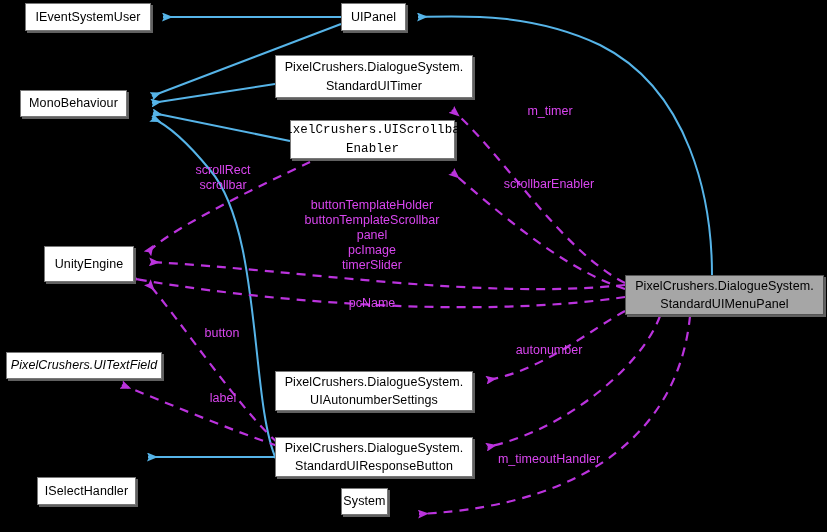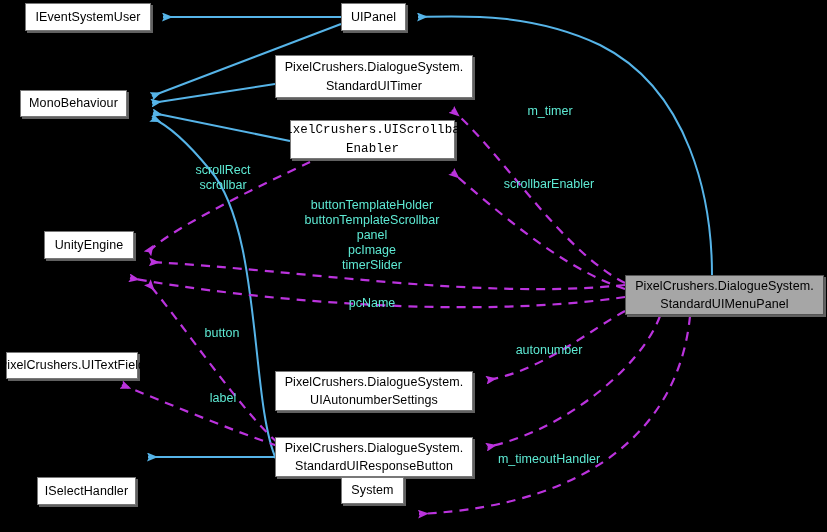--- a/index.html
+++ b/index.html
@@ -38,21 +38,21 @@
     line-height: 1.45;
     letter-spacing: 0.1px;
     white-space: pre-line;
   }
   .uml-node.highlight {
     background: #a6a6a6;
     border-color: #555555;
   }
   .edge-label {
     position: absolute;
-    color: #5eead4;
+    color: #d946ef;
     font-size: 12.5px;
     line-height: 15px;
     white-space: pre-line;
     text-align: center;
     transform: translateX(-50%);
     pointer-events: none;
   }
 </style>
 </head>
 <body>
@@ -118,36 +118,36 @@
   <div class="uml-node" style="left:341px; top:3px; width:65px; height:28px;">UIPanel</div>
 
   <div class="uml-node" style="left:275px; top:55px; width:198px; height:43px;">PixelCrushers.DialogueSystem.
 StandardUITimer</div>
 
   <div class="uml-node" style="left:20px; top:90px; width:107px; height:27px;">MonoBehaviour</div>
 
   <div class="uml-node" style="left:290px; top:120px; width:165px; height:39px;font-family:Liberation Mono, monospace;">PixelCrushers.UIScrollbar
 Enabler</div>
 
-  <div class="uml-node" style="left:44px; top:231px; width:90px; height:28px;">UnityEngine</div>
+  <div class="uml-node" style="left:44px; top:246px; width:90px; height:36px;">UnityEngine</div>
 
   <div class="uml-node highlight" style="left:625px; top:275px; width:199px; height:40px;">PixelCrushers.DialogueSystem.
 StandardUIMenuPanel</div>
 
-  <div class="uml-node" style="left:6px; top:352px; width:132px; height:27px;">PixelCrushers.UITextField</div>
+  <div class="uml-node" style="left:6px; top:352px; width:156px; height:27px;font-style:italic;">PixelCrushers.UITextField</div>
 
   <div class="uml-node" style="left:275px; top:371px; width:198px; height:40px;">PixelCrushers.DialogueSystem.
 UIAutonumberSettings</div>
 
   <div class="uml-node" style="left:37px; top:443px; width:99px; height:28px;margin-top:34px;">ISelectHandler</div>
 
   <div class="uml-node" style="left:275px; top:437px; width:198px; height:40px;">PixelCrushers.DialogueSystem.
 StandardUIResponseButton</div>
 
-  <div class="uml-node" style="left:341px; top:477px; width:63px; height:27px;">System</div>
+  <div class="uml-node" style="left:341px; top:488px; width:47px; height:27px;">System</div>
 
   <div class="edge-label" style="left:550px; top:104px;">m_timer</div>
 
   <div class="edge-label" style="left:223px; top:163px;">scrollRect
 scrollbar</div>
 
   <div class="edge-label" style="left:549px; top:177px;">scrollbarEnabler</div>
 
   <div class="edge-label" style="left:372px; top:198px;">buttonTemplateHolder
 buttonTemplateScrollbar

